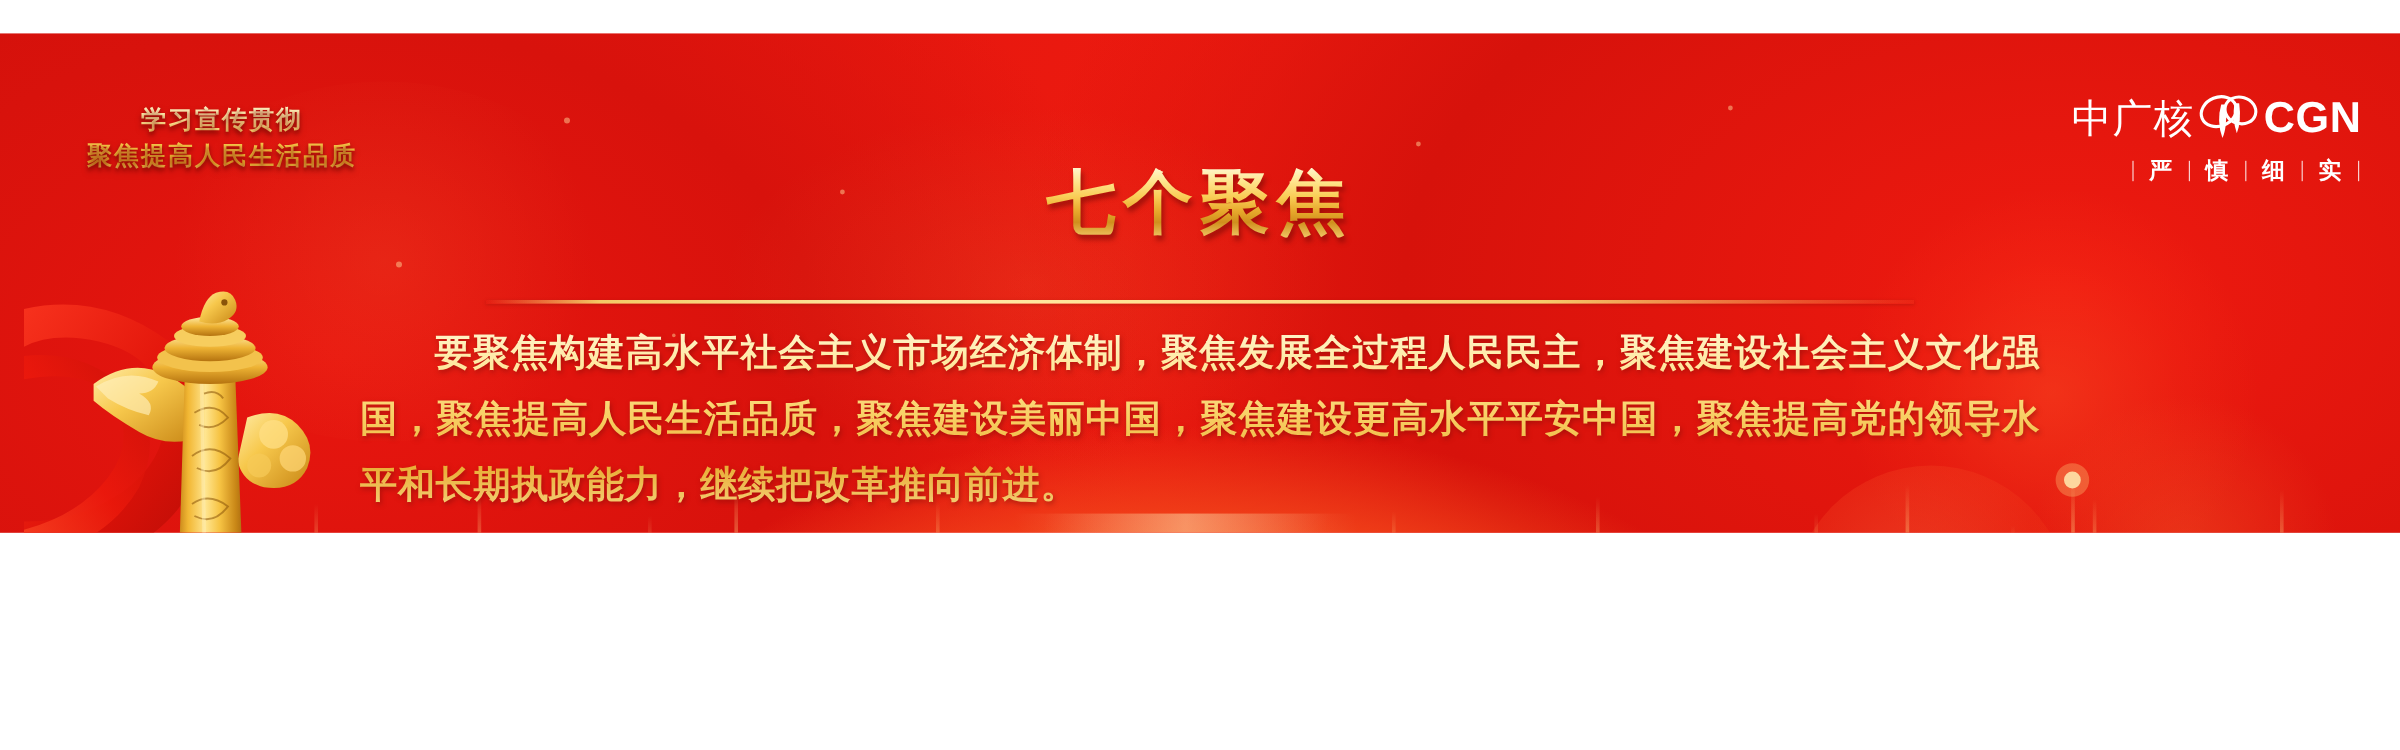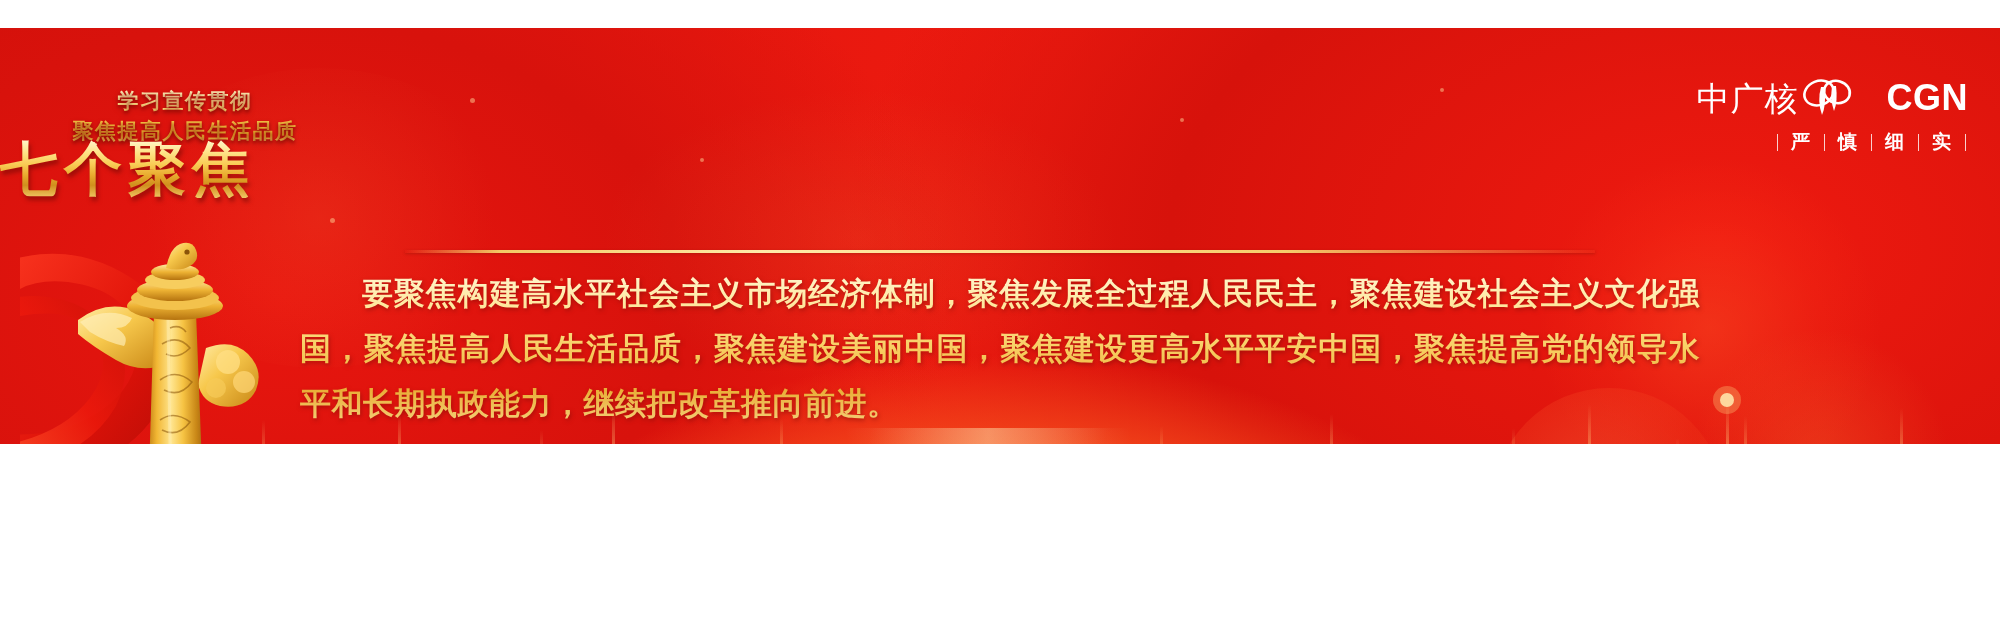--- a/index.html
+++ b/index.html
@@ -111,21 +111,21 @@
     -webkit-text-fill-color: transparent;
     text-shadow: 0 2px 3px rgba(120,10,5,0.45);
     filter: drop-shadow(0 2px 2px rgba(110,8,4,0.5));
   }
   .slogan-line { display: block; white-space: nowrap; }
 
   .title {
     position: absolute;
     left: 0; top: 112px;
     width: 2000px;
-    text-align: left;
+    text-align: center;
     font-size: 58px;
     font-weight: 700;
     letter-spacing: 6px;
     line-height: 1;
     background: linear-gradient(to bottom, #fff6cc 0%, #ffe48c 20%, #f9cc55 42%, #e7a92c 62%, #d08f1d 78%, #f0c764 100%);
     -webkit-background-clip: text;
     background-clip: text;
     color: transparent;
     -webkit-text-fill-color: transparent;
     filter: drop-shadow(2px 4px 2px rgba(110,8,4,0.55));
@@ -181,21 +181,20 @@
     line-height: 1;
   }
   .logo-mark { width: 54px; height: 42px; flex: 0 0 auto; }
   .logo-en {
     font-size: 36px;
     font-weight: 700;
     letter-spacing: 0.5px;
     color: #ffffff;
     line-height: 1;
     font-family: "Liberation Sans", sans-serif;
-    margin-left: 30px;
   }
   .logo-tagline {
     display: flex;
     align-items: center;
     justify-content: flex-end;
     gap: 0;
     margin-top: 9px;
     padding-right: 2px;
   }
   .tag-char {

